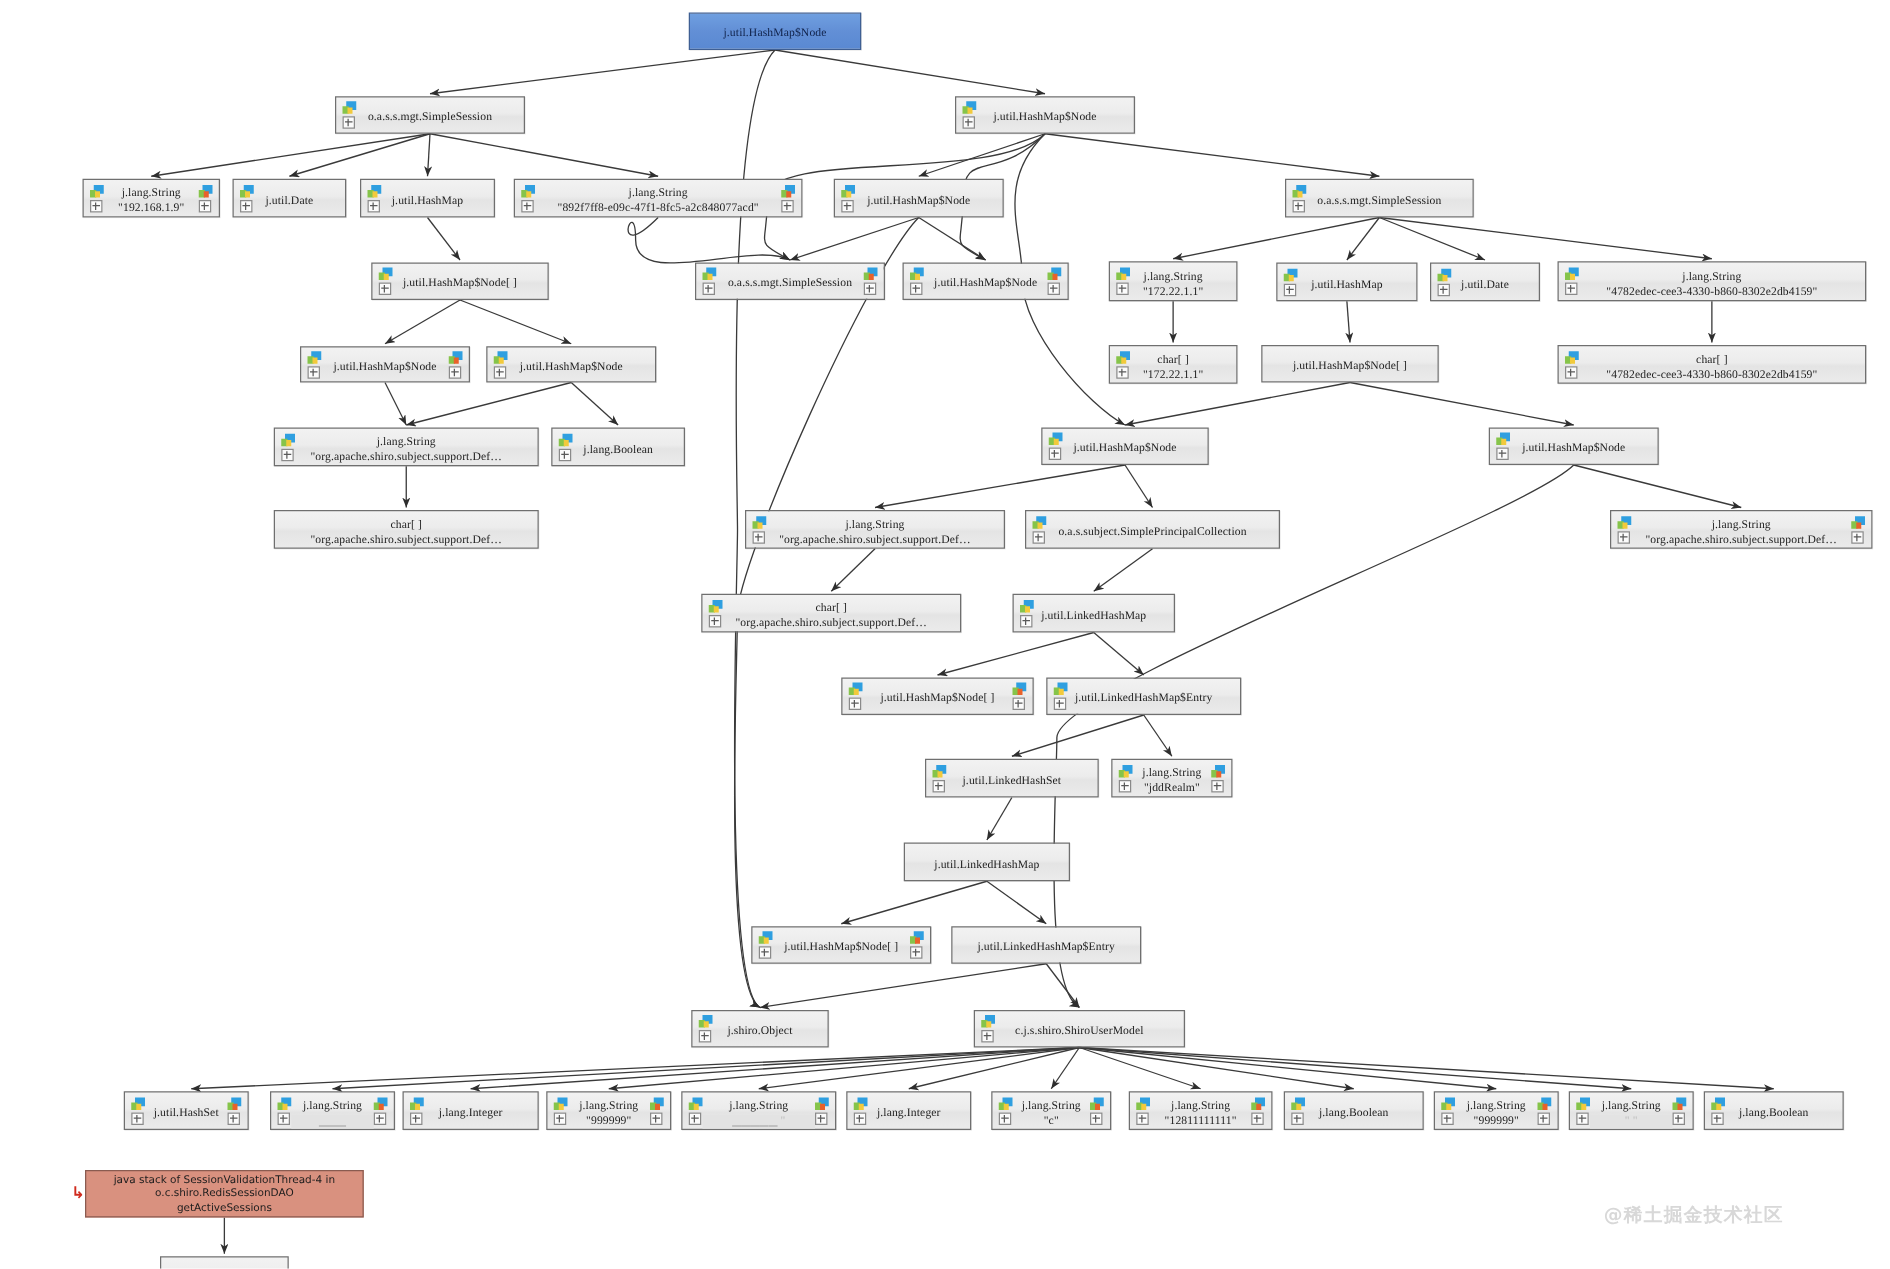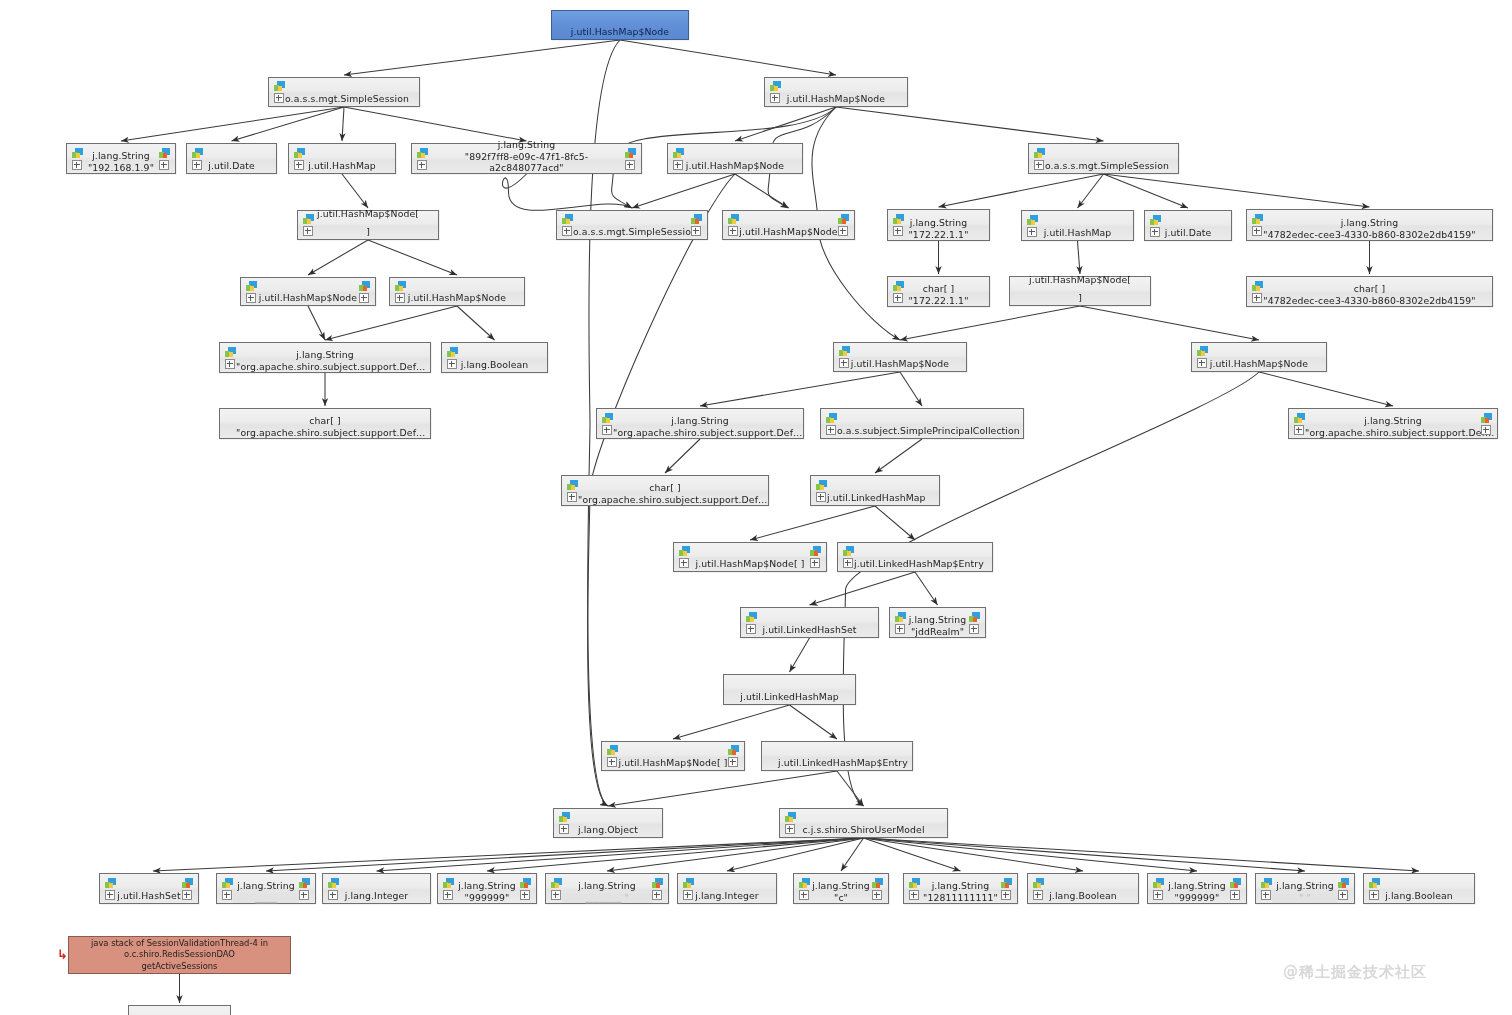--- a/index.html
+++ b/index.html
@@ -18,26 +18,27 @@
     position:absolute;left:0;top:0;width:1512px;height:1015px;
     pointer-events:none;
   }
   
   .node{
     position:absolute;
     box-sizing:border-box;
     border:1px solid #6f6f6f;
     background:linear-gradient(to bottom,#f2f2f2 0%,#ececec 45%,#e4e4e4 55%,#ebebeb 100%);
     display:flex;
-    align-items:flex-end;
+    align-items:center;
     justify-content:center;
     text-align:center;
     color:#1d1d1d;
     box-shadow:0.5px 0.5px 0 rgba(0,0,0,0.10);
     z-index:3;
+    font-family:Liberation Serif, serif;
   }
   .node .lbl{
     display:block;
     width:100%;
     line-height:1.12;
     white-space:pre-line;
     padding:0 16px;
     box-sizing:border-box;
   }
   .node .t1{font-size:9.3px;letter-spacing:0.1px;}
@@ -645,21 +646,21 @@
       </div>
       <div class="node" style="left: 553px; top: 808px; width: 110px; height: 30px;">
         <span class="icon-l">
           <span class="sq">
             <span class="a"></span>
             <span class="b"></span>
             <span class="c"></span>
           </span>
           <span class="plus"></span>
         </span>
-        <span class="lbl"><span class="t1">j.lang.Object</span></span>
+        <span class="lbl"><span class="t1">j.shiro.Object</span></span>
       </div>
       <div class="node" style="left: 779px; top: 808px; width: 169px; height: 30px;">
         <span class="icon-l">
           <span class="sq">
             <span class="a"></span>
             <span class="b"></span>
             <span class="c"></span>
           </span>
           <span class="plus"></span>
         </span>

